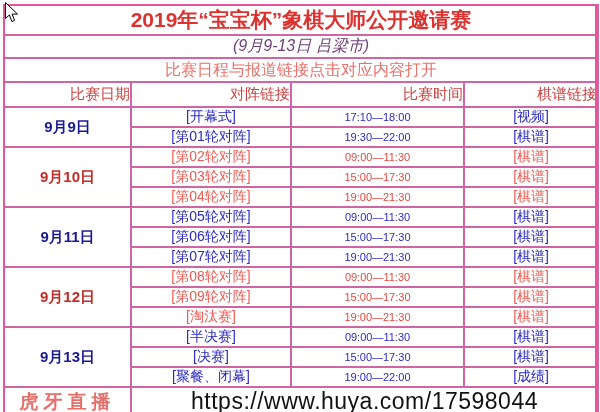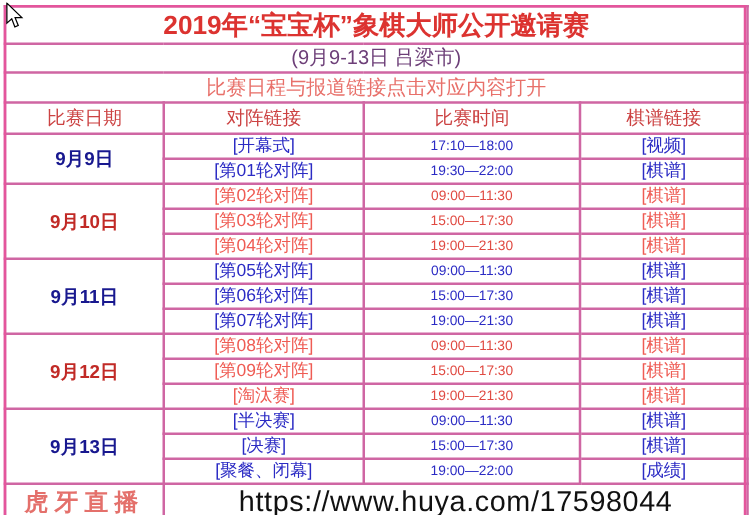--- a/index.html
+++ b/index.html
@@ -16,23 +16,23 @@
     border:2px solid var(--border-inner);
     text-align:center; vertical-align:middle;
     padding:0; overflow:hidden; white-space:nowrap;
   }
   
   .frame {
     position:absolute; left:0; top:0; right:0; bottom:0;
     border:2px solid var(--border-outer); pointer-events:none;
   }
   tr.r-title  td { height:27px;text-align:center; }
-  tr.r-sub    td { height:21px; }
+  tr.r-sub    td { height:21px;font-style:italic; }
   tr.r-info   td { height:22px; }
-  tr.r-head   th { height:23px; }
+  tr.r-head   th { height:23px;text-align:right; }
   tbody tr    td { height:18px; }
   tr.r-foot   td { height:19px; }
 
   .title    { color:var(--title-red); font-size:21px; font-weight:bold; }
   .subtitle { color:var(--subtitle-purple); font-size:16px; }
   .info     { color:var(--info-red); font-size:16px;font-family:Liberation Serif, serif; }
   th        { color:var(--header-red); font-size:15px; font-weight:normal; }
 
   td.date   { font-weight:bold; font-size:15px; }
   tr.blue td.date { color:var(--date-blue); }

